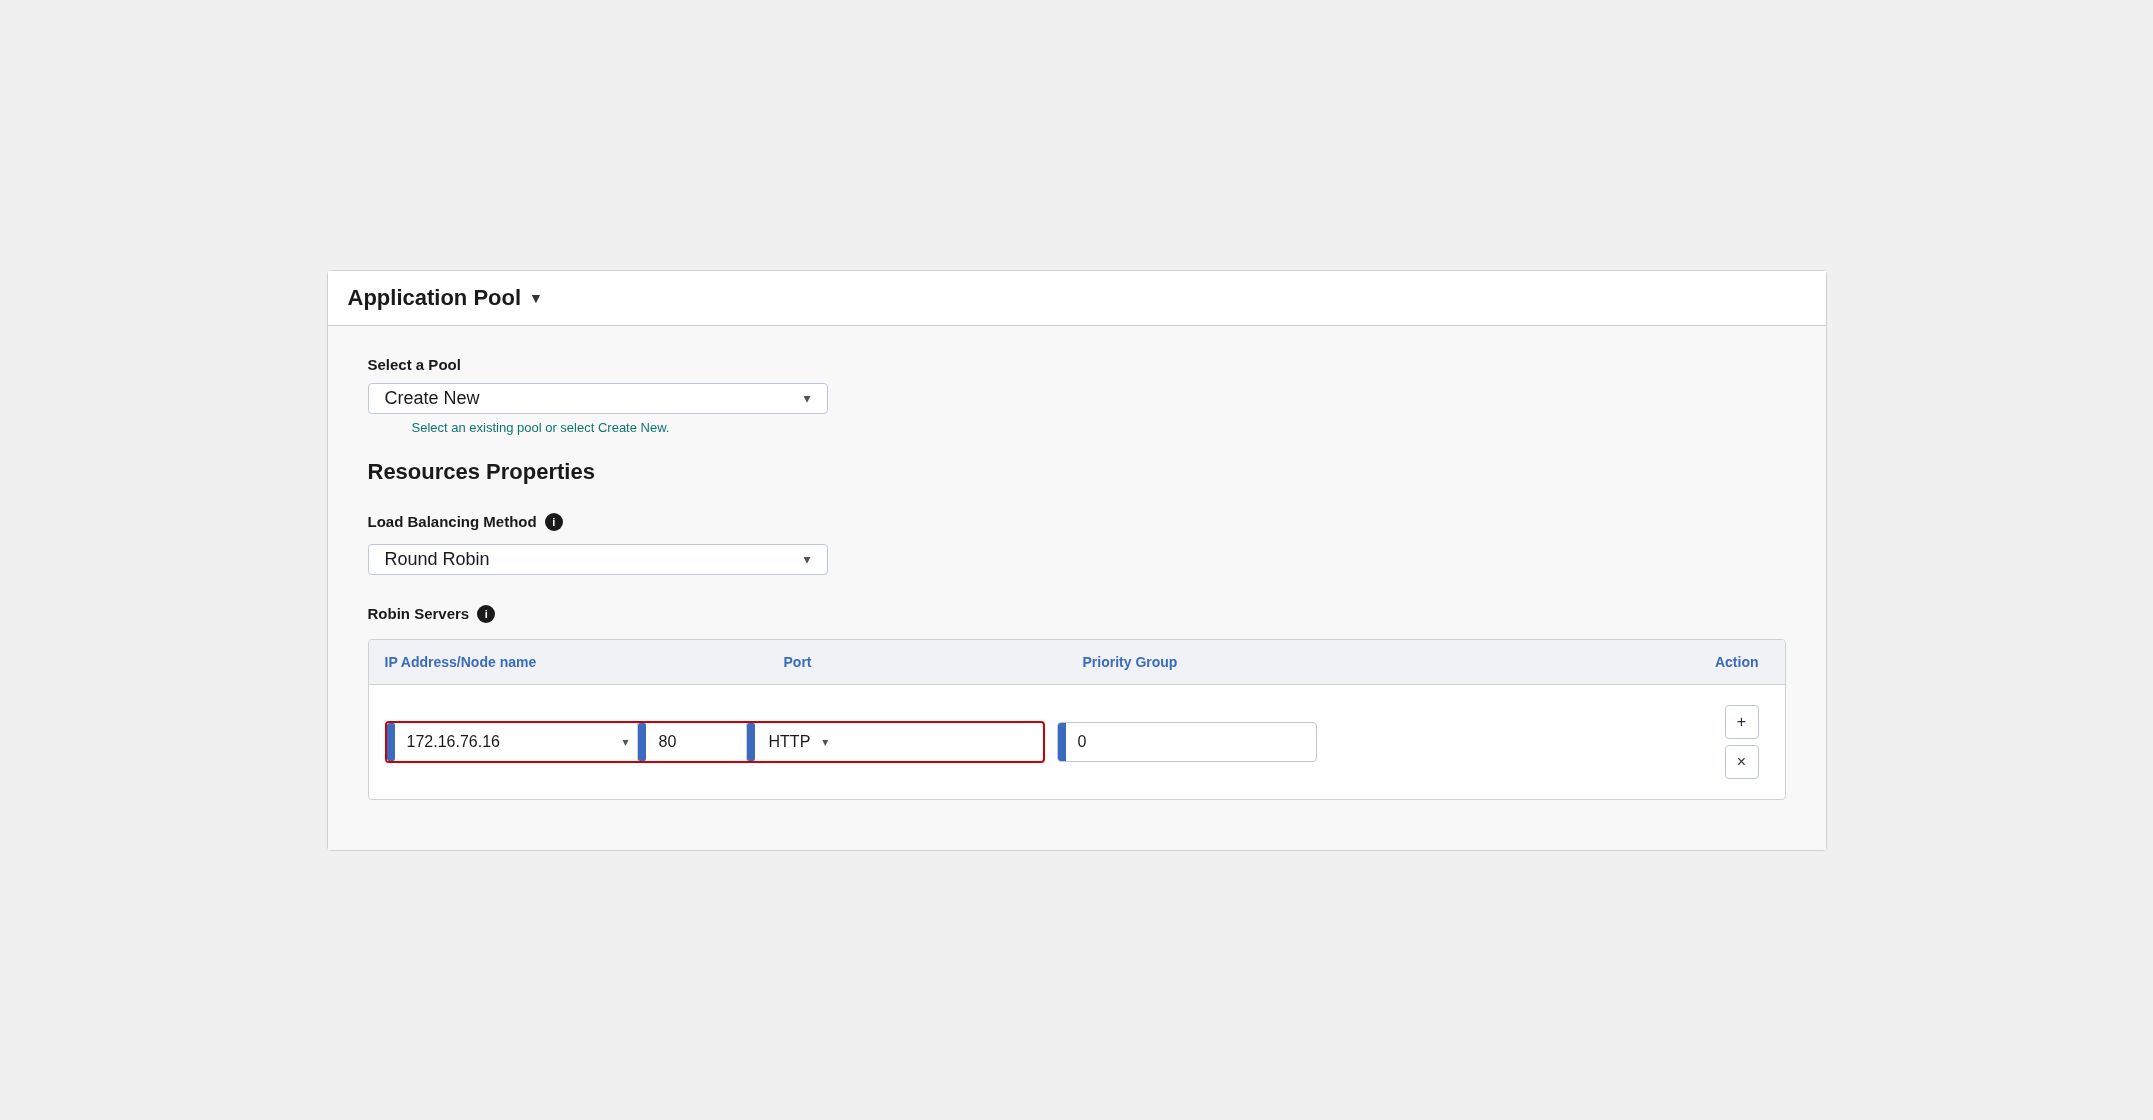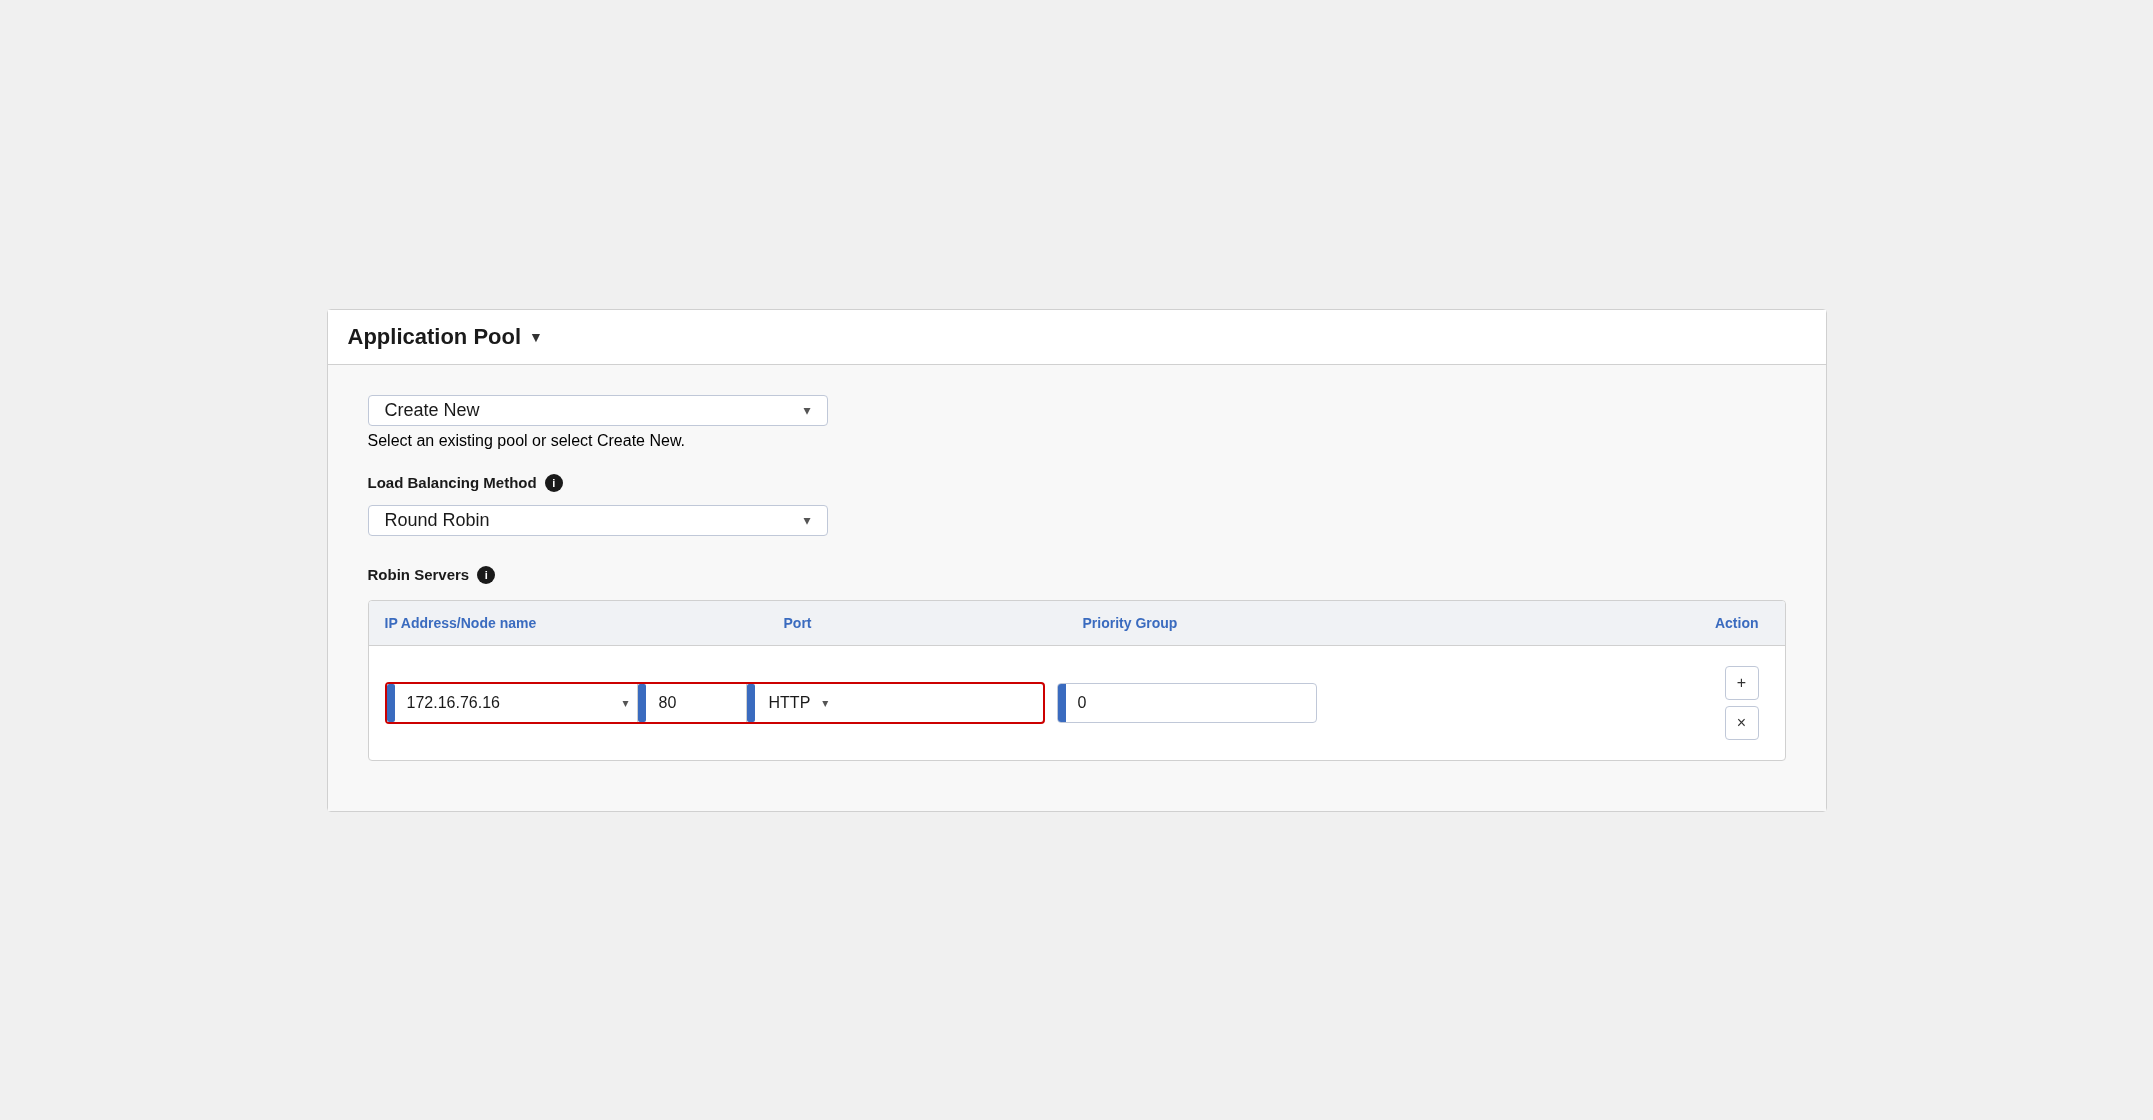--- a/index.html
+++ b/index.html
@@ -75,24 +75,25 @@
       font-size: 18px;
       color: #1a1a1a;
     }
 
     .select-dropdown .dropdown-chevron {
       color: #555;
       font-size: 14px;
     }
 
     .helper-text {
-      font-size: 16px;
-      color: #000000;
+      font-size: 13px;
+      color: #0f766e;
       margin-top: 6px;
       margin-bottom: 24px;
+      margin-left: 44px;
     }
 
     .resources-heading {
       font-size: 22px;
       font-weight: 800;
       color: #1a1a1a;
       margin-bottom: 28px;
     }
 
     .field-label-row {
@@ -317,27 +318,29 @@
 <div class="page-wrapper">
 
   <div class="page-header">
     <span class="page-title">Application Pool</span>
     <span class="chevron-down-icon">▼</span>
   </div>
 
   <div class="page-content">
 
     <div class="select-pool-section">
+      <div class="section-label">Select a Pool</div>
       <div class="select-dropdown">
         <span>Create New</span>
         <span class="dropdown-chevron">▾</span>
       </div>
       <div class="helper-text">Select an existing pool or select Create New.</div>
     </div>
 
+    <div class="resources-heading">Resources Properties</div>
 
     <div class="load-balancing-section">
       <div class="field-label-row">
         <span class="field-label">Load Balancing Method</span>
         <span class="info-icon">i</span>
       </div>
       <div class="select-dropdown">
         <span>Round Robin</span>
         <span class="dropdown-chevron">▾</span>
       </div>

